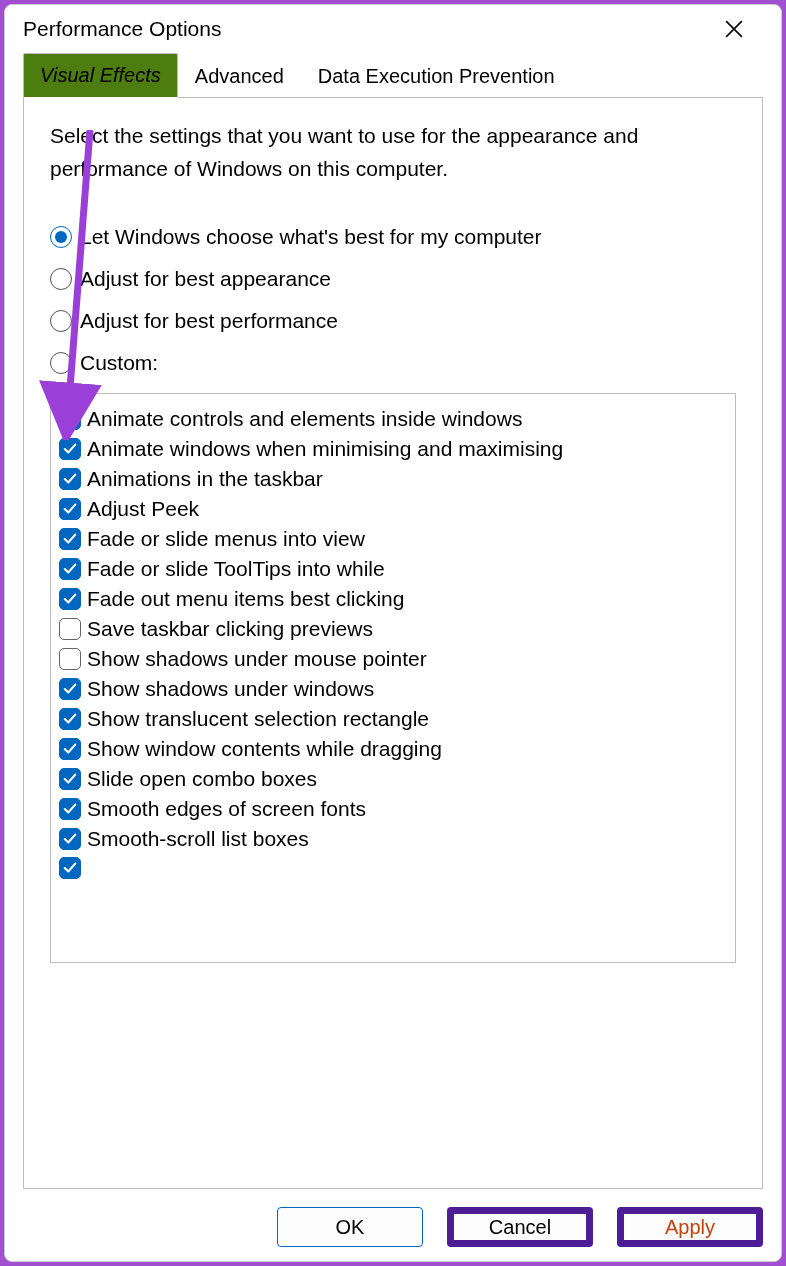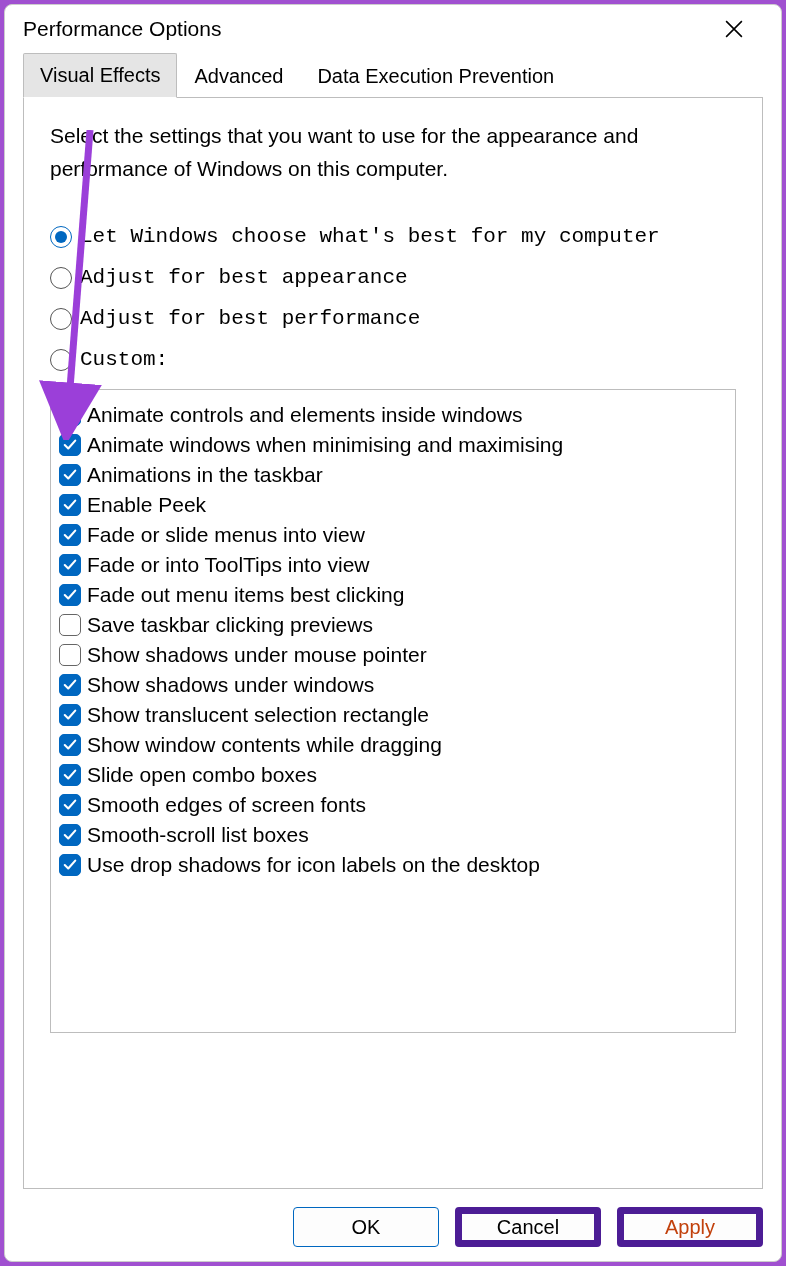--- a/index.html
+++ b/index.html
@@ -65,46 +65,46 @@
       padding: 10px 16px 10px 16px;
       font-size: 20px;
       cursor: pointer;
       border: 1px solid transparent;
       border-bottom: none;
       position: relative;
       top: 1px;
       color: #000;
     }
     .tab.active {
-      background: #e5e5e5;
+      background: #4d7c0f;
       border: 1px solid #bdbdbd;
       border-bottom: 1px solid #fff;
       border-radius: 2px 2px 0 0;
+      font-style: italic;
     }
     .tab-content {
       border: 1px solid #bdbdbd;
       flex: 1;
       padding: 22px 26px 20px 26px;
       background: #fff;
       margin-bottom: 10px;
     }
     .description {
       font-size: 21px;
       line-height: 1.55;
       margin-bottom: 40px;
     }
     .radio-group {
       margin-bottom: 10px;
     }
     .radio-row {
       display: flex;
-      align-items: flex-end;
+      align-items: center;
       margin-bottom: 18px;
       cursor: pointer;
-      font-family: Liberation Mono, monospace;
     }
     .radio {
       width: 22px;
       height: 22px;
       border: 1.5px solid #555;
       border-radius: 50%;
       margin-right: 8px;
       flex-shrink: 0;
       display: flex;
       align-items: center;
@@ -119,21 +119,21 @@
       height: 12px;
       background: #0067c0;
       border-radius: 50%;
     }
     .radio-label {
       font-size: 21px;
     }
     .checkbox-panel {
       border: 1px solid #bdbdbd;
       padding: 10px 8px 10px 8px;
-      height: 644px;
+      height: 570px;
     }
     .check-row {
       display: flex;
       align-items: center;
       padding: 3px 0;
       cursor: pointer;
     }
     .checkbox {
       width: 22px;
       height: 22px;
@@ -157,21 +157,21 @@
       display: none;
       width: 14px;
       height: 14px;
     }
     .check-label {
       font-size: 21px;
     }
     .button-row {
       display: flex;
       justify-content: flex-end;
-      gap: 16px;
+      gap: 24px;
       padding: 8px 18px 14px 18px;
     }
     .btn {
       min-width: 146px;
       height: 40px;
       font-size: 20px;
       font-family: inherit;
       border: 7px solid #4c1d95;
       background: #fdfdfd;
       border-radius: 4px;
@@ -259,37 +259,37 @@
               </svg>
             </div>
             <div class="check-label">Animations in the taskbar</div>
           </div>
           <div class="check-row">
             <div class="checkbox checked">
               <svg viewBox="0 0 16 16">
                 <path d="M2 8 L6 12 L14 3" stroke="#fff" stroke-width="2.4" fill="none" stroke-linecap="round" stroke-linejoin="round"></path>
               </svg>
             </div>
-            <div class="check-label">Enable Peek</div>
+            <div class="check-label">Adjust Peek</div>
           </div>
           <div class="check-row">
             <div class="checkbox checked">
               <svg viewBox="0 0 16 16">
                 <path d="M2 8 L6 12 L14 3" stroke="#fff" stroke-width="2.4" fill="none" stroke-linecap="round" stroke-linejoin="round"></path>
               </svg>
             </div>
             <div class="check-label">Fade or slide menus into view</div>
           </div>
           <div class="check-row">
             <div class="checkbox checked">
               <svg viewBox="0 0 16 16">
                 <path d="M2 8 L6 12 L14 3" stroke="#fff" stroke-width="2.4" fill="none" stroke-linecap="round" stroke-linejoin="round"></path>
               </svg>
             </div>
-            <div class="check-label">Fade or into ToolTips into view</div>
+            <div class="check-label">Fade or slide ToolTips into while</div>
           </div>
           <div class="check-row">
             <div class="checkbox checked">
               <svg viewBox="0 0 16 16">
                 <path d="M2 8 L6 12 L14 3" stroke="#fff" stroke-width="2.4" fill="none" stroke-linecap="round" stroke-linejoin="round"></path>
               </svg>
             </div>
             <div class="check-label">Fade out menu items best clicking</div>
           </div>
           <div class="check-row">
@@ -347,21 +347,20 @@
               </svg>
             </div>
             <div class="check-label">Smooth-scroll list boxes</div>
           </div>
           <div class="check-row">
             <div class="checkbox checked">
               <svg viewBox="0 0 16 16">
                 <path d="M2 8 L6 12 L14 3" stroke="#fff" stroke-width="2.4" fill="none" stroke-linecap="round" stroke-linejoin="round"></path>
               </svg>
             </div>
-            <div class="check-label">Use drop shadows for icon labels on the desktop</div>
           </div>
         </div>
     </div>
   </div>
 
   <div class="button-row">
     <button class="btn primary">OK</button>
     <button class="btn">Cancel</button>
     <button class="btn disabled">Apply</button>
   </div>

